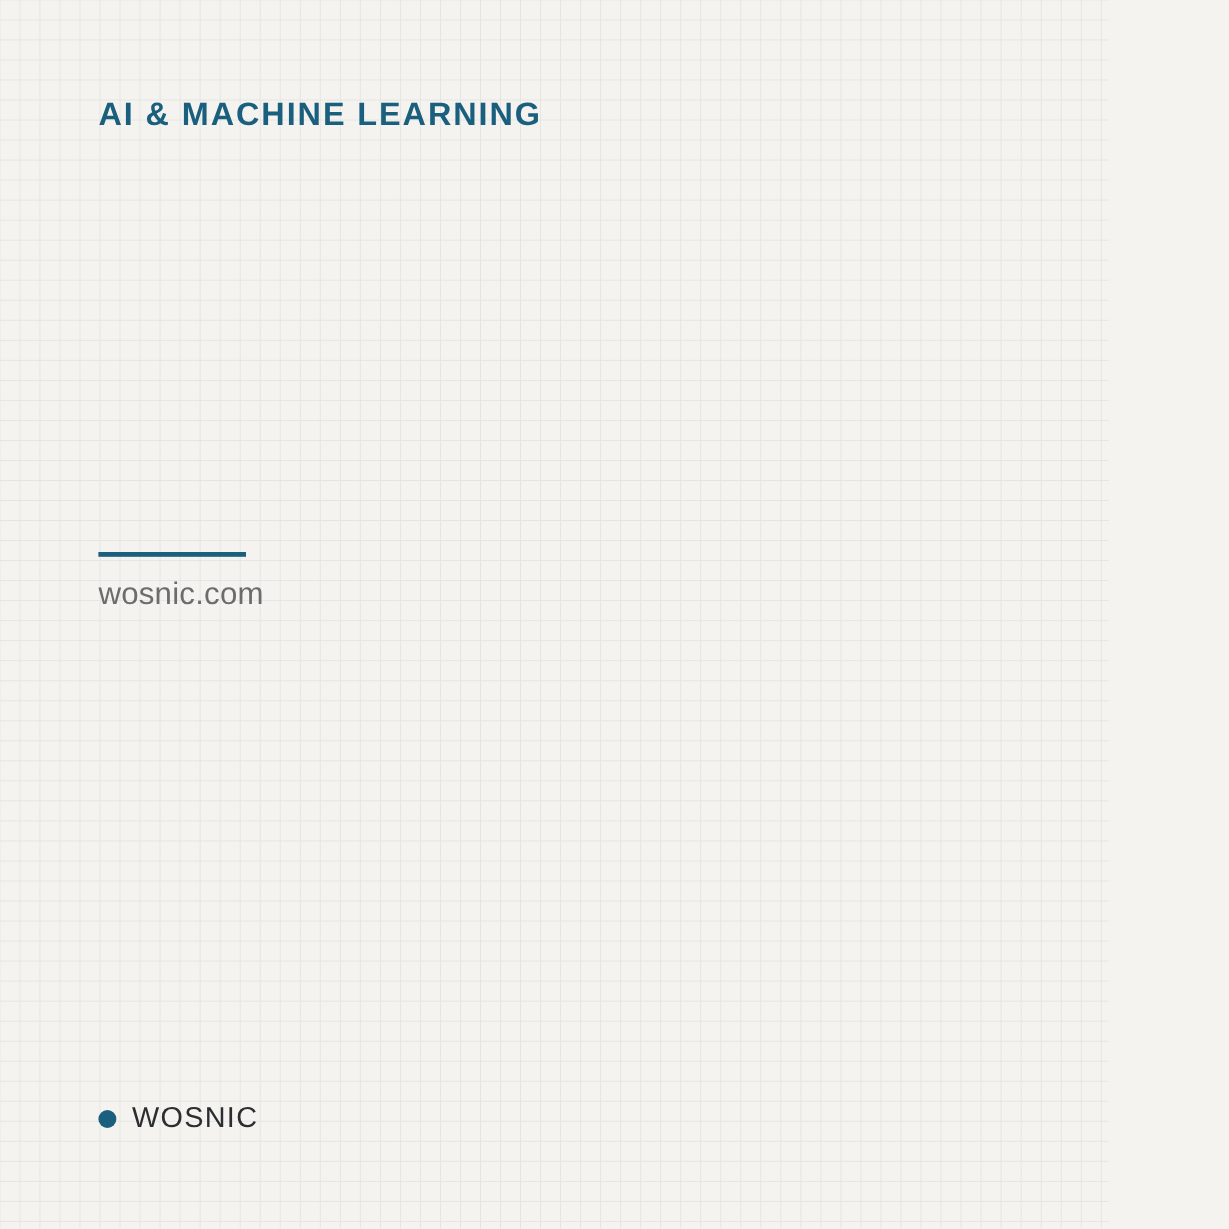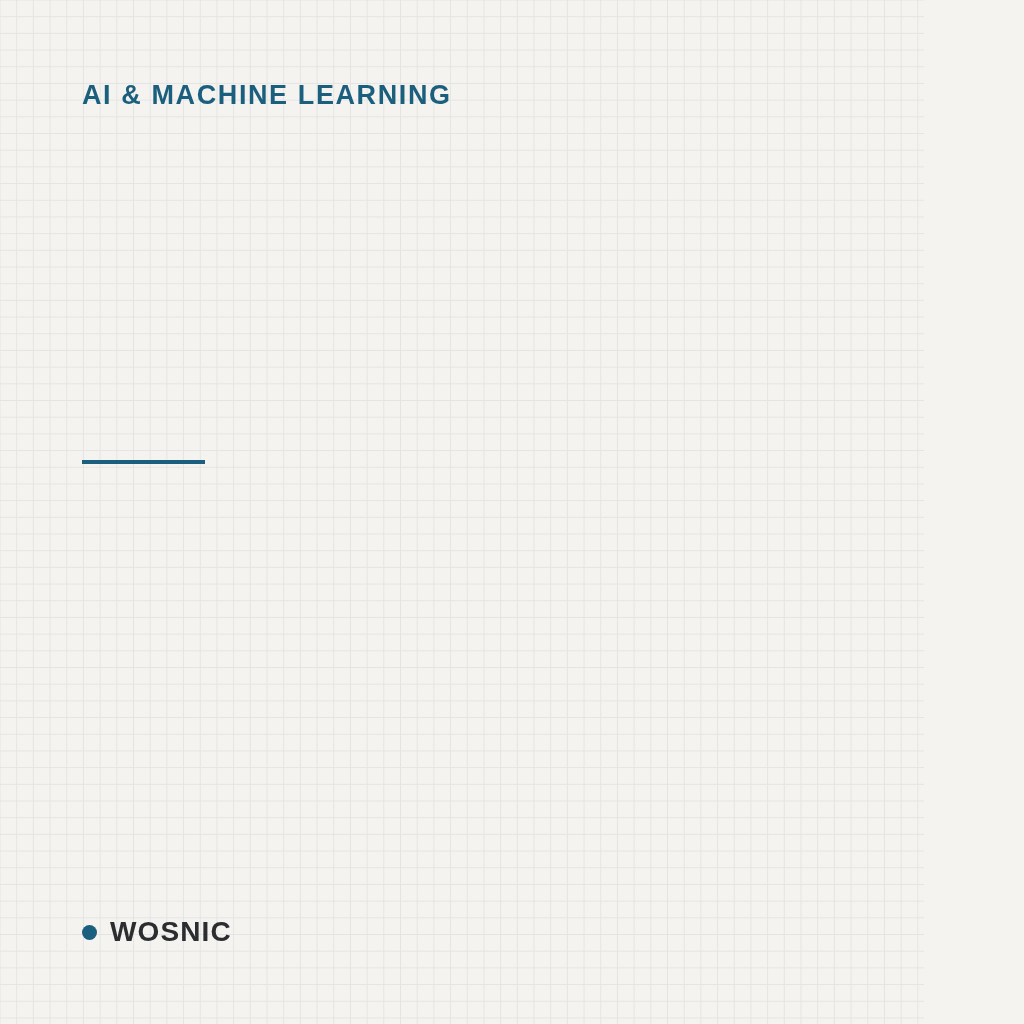--- a/index.html
+++ b/index.html
@@ -82,36 +82,37 @@
     gap: 13px;
   }
   .brand-dot {
     width: 15px;
     height: 15px;
     border-radius: 50%;
     background-color: #1b5f7e;
     flex: 0 0 auto;
   }
   .brand-name {
-    font-size: 28px;
-    font-weight: bold;
+    font-size: 24px;
+    font-weight: normal;
     letter-spacing: 1.1px;
     color: #2b2d30;
     line-height: 28px;
   }
 </style>
 </head>
 <body>
 
 <div class="card">
 
   <div class="eyebrow">AI &amp; MACHINE LEARNING</div>
 
   <div class="title-block">
     <div class="rule"></div>
+    <div class="subtitle">wosnic.com</div>
   </div>
 
   <div class="brand">
     <span class="brand-dot"></span>
     <span class="brand-name">WOSNIC</span>
   </div>
 
 </div>
 
 </body></html>

